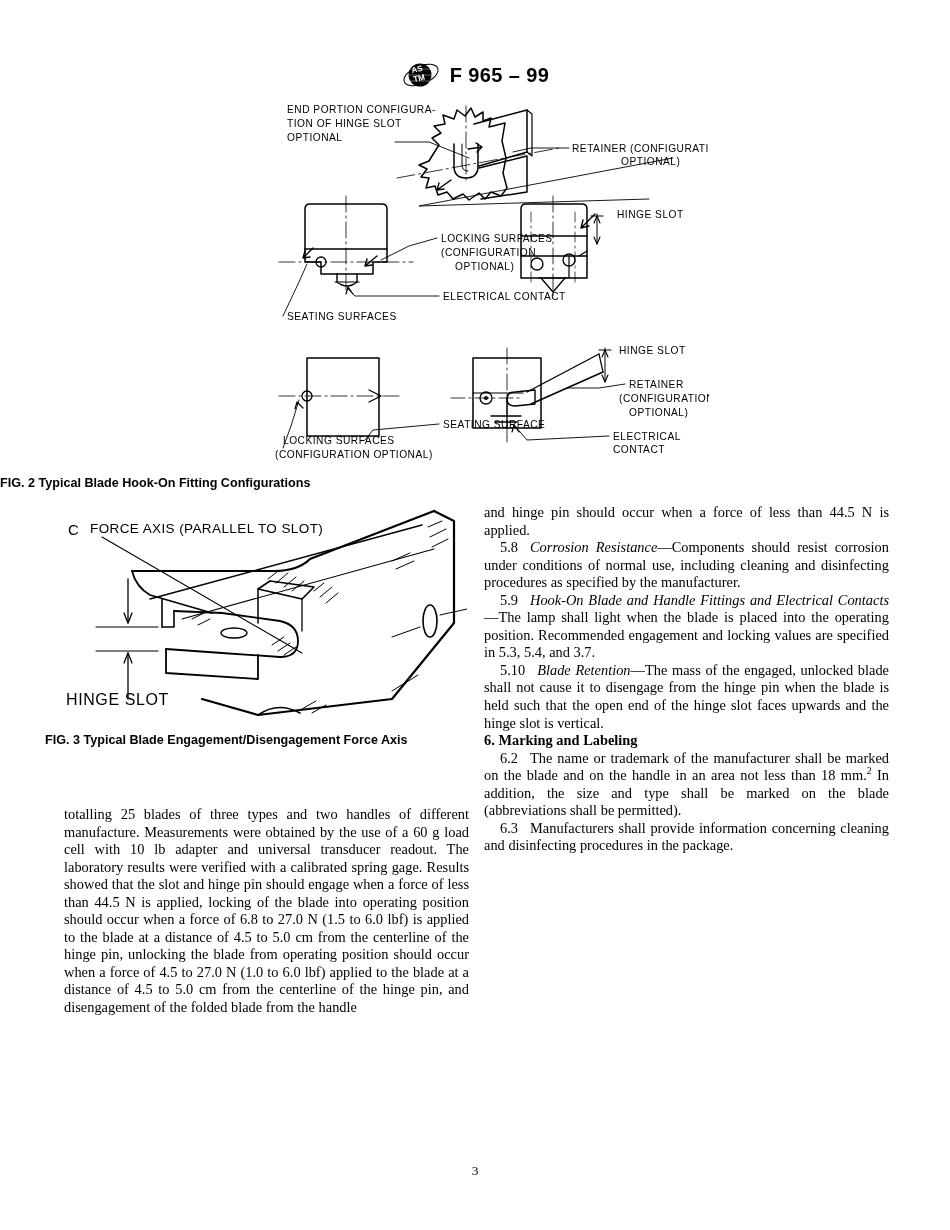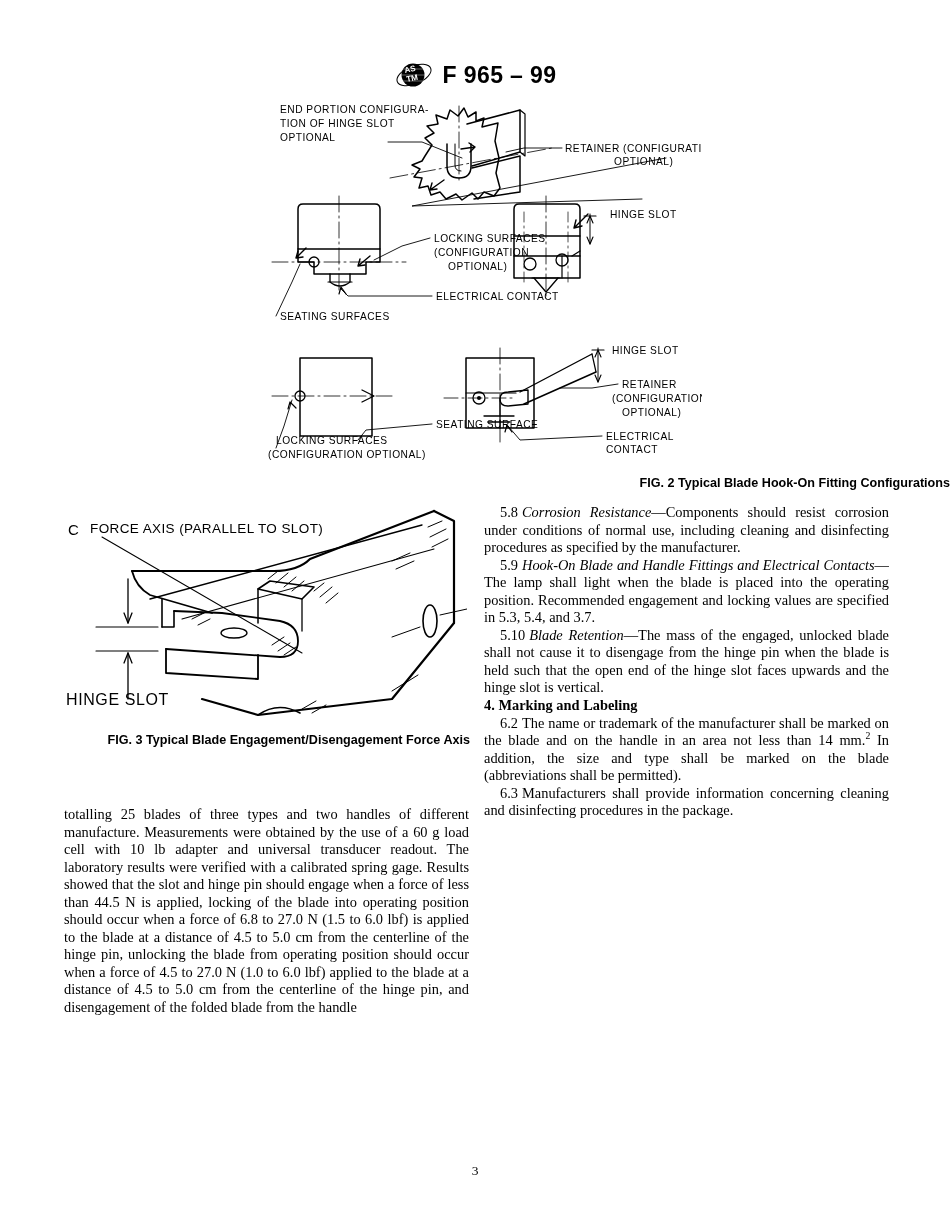--- a/index.html
+++ b/index.html
@@ -22,37 +22,37 @@
     top: 58px; left: 0; width: 950px;
     display: flex;
     align-items: center;
     justify-content: center;
     gap: 9px;
   }
   .astm-logo { width: 40px; height: 34px; display:block; }
   .header-title {
     font-family: "Liberation Sans", sans-serif;
     font-weight: bold;
-    font-size: 23px;
+    font-size: 20px;
     letter-spacing: 0.4px;
   }
 
   
   .fig2-wrap {
     position: absolute;
-    top: 96px; left: 262px;
+    top: 96px; left: 269px;
     width: 440px; height: 375px; text-align: center;
   }
   .fig2-svg { display:block; width:440px; height:375px; }
 
   .fig-caption {
     font-family: "Liberation Sans", sans-serif;
     font-weight: bold;
     font-size: 12.6px;
-    text-align: right;
+    text-align: left;
   }
   .fig2-caption {
     position: absolute;
     top: 476px; left: 0; width: 950px;
   }
 
   
   .fig3-wrap {
     position: absolute;
     top: 503px; left: 62px;
@@ -82,21 +82,21 @@
   .sec-head {
     font-family: "Liberation Serif", serif;
     font-weight: bold;
     font-size: 14.4px;
     margin-top: 11px;
     margin-bottom: 4px;
     text-align: left;
   }
   em { font-style: italic; margin-top: 11px; }
   sup { font-size: 0.68em; vertical-align: super; line-height: 0; }
-  .num-lead { margin-right: 4px; }
+  .num-lead { margin-right: 12px; }
 
   
   .page-number {
     position: absolute;
     top: 1163px; left: 0; width: 950px;
     text-align: center;
     font-size: 13.5px;
   }
 
   
@@ -339,38 +339,39 @@
 </div>
 
 <div class="fig-caption fig3-caption">FIG. 3 Typical Blade Engagement/Disengagement Force Axis</div>
 
 <div class="col col-left">
   <p>totalling 25 blades of three types and two handles of different manufacture. Measurements were obtained by the use of a 60 g load cell with 10 lb adapter and universal transducer readout. The laboratory results were verified with a calibrated spring gage. Results showed that the slot and hinge pin should engage when a force of less than 44.5 N is applied, locking of the blade into operating position should occur when a force of 6.8 to 27.0 N (1.5 to 6.0 lbf) is applied to the blade at a distance of 4.5 to 5.0 cm from the centerline of the hinge pin, unlocking the blade from operating position should occur when a force of 4.5 to 27.0 N (1.0 to 6.0 lbf) applied to the blade at a distance of 4.5 to 5.0 cm from the centerline of the hinge pin, and disengagement of the folded blade from the handle</p>
 </div>
 
 <div class="col col-right">
 
+  <p>and hinge pin should occur when a force of less than 44.5 N is applied.</p>
 
   <p class="indent">
     <span class="num-lead">5.8</span><em>Corrosion Resistance</em><span>—Components should resist corrosion under conditions of normal use, including cleaning and disinfecting procedures as specified by the manufacturer.</span>
   </p>
 
   <p class="indent">
     <span class="num-lead">5.9</span><em>Hook-On Blade and Handle Fittings and Electrical Contacts</em><span>—The lamp shall light when the blade is placed into the operating position. Recommended engagement and locking values are specified in 5.3, 5.4, and 3.7.</span>
   </p>
 
   <p class="indent">
     <span class="num-lead">5.10</span><em>Blade Retention</em><span>—The mass of the engaged, unlocked blade shall not cause it to disengage from the hinge pin when the blade is held such that the open end of the hinge slot faces upwards and the hinge slot is vertical.</span>
   </p>
 
-  <p class="sec-head">4.  Marking and Labeling</p>
-
-
-  <p class="indent">
-    <span class="num-lead">6.2</span><span>The name or trademark of the manufacturer shall be marked on the blade and on the handle in an area not less than 14 mm.</span><sup>2</sup><span> In addition, the size and type shall be marked on the blade (abbreviations shall be permitted).</span>
+  <p class="sec-head">6.  Marking and Labeling</p>
+
+
+  <p class="indent">
+    <span class="num-lead">6.2</span><span>The name or trademark of the manufacturer shall be marked on the blade and on the handle in an area not less than 18 mm.</span><sup>2</sup><span> In addition, the size and type shall be marked on the blade (abbreviations shall be permitted).</span>
   </p>
 
   <p class="indent">
     <span class="num-lead">6.3</span><span>Manufacturers shall provide information concerning cleaning and disinfecting procedures in the package.</span>
   </p>
 
 
 
 </div>
 

